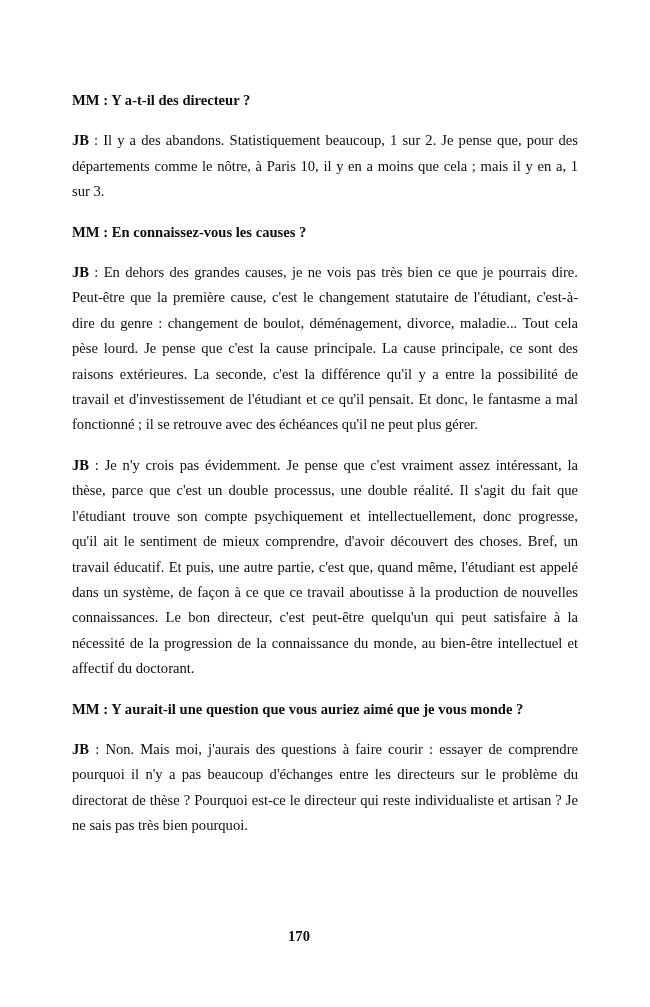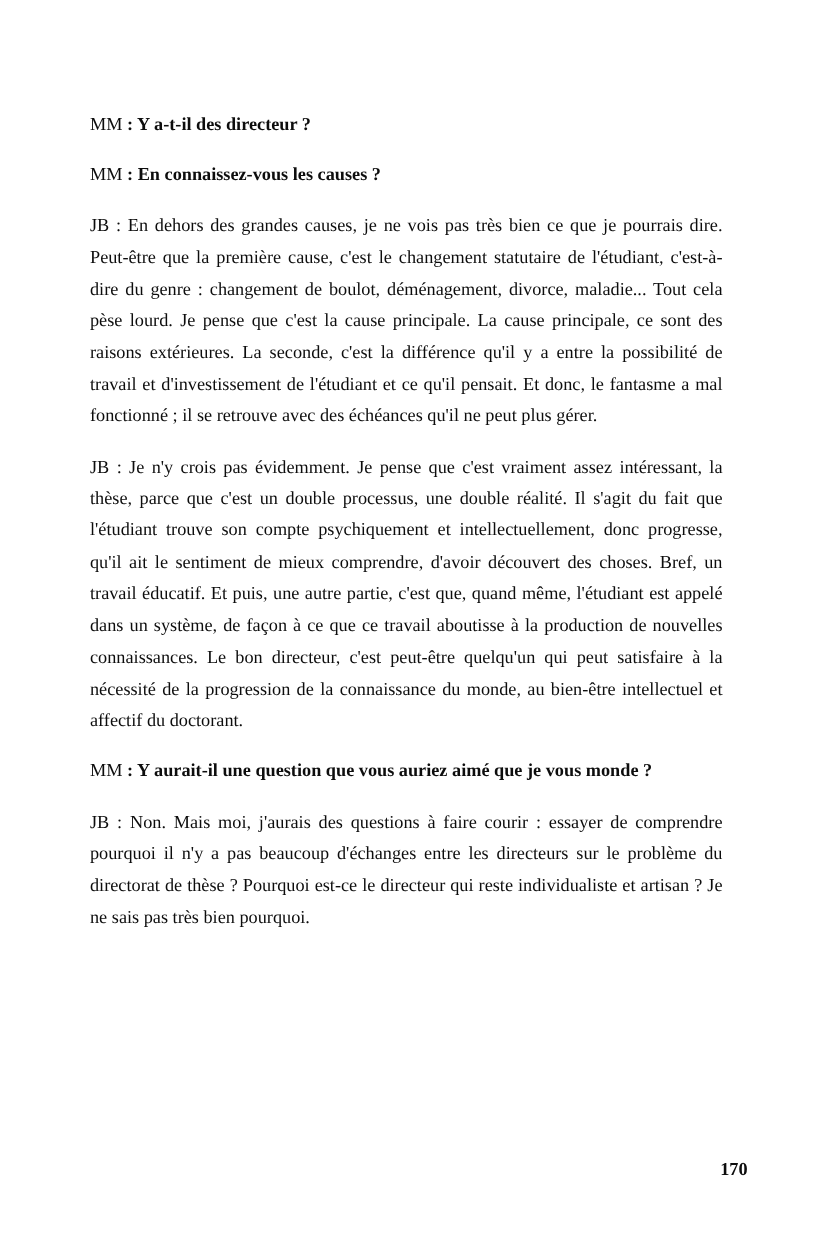--- a/index.html
+++ b/index.html
@@ -41,43 +41,44 @@
   .block:last-child {
     margin-bottom: 16px;
   }
   .question {
     font-weight: bold;
   }
   .answer {
     font-weight: normal;
   }
   .speaker {
-    font-weight: normal;
+    font-weight: bold;
   }
   .page-number {
     position: absolute;
     left: 0;
     top: 928px;
     width: 598px;
-    text-align: right;
+    text-align: center;
     font-family: "Liberation Serif", "DejaVu Serif", serif;
     font-size: 14.6px;
     font-weight: bold;
     color: #0d0d0d;
   }
 </style>
 </head>
 <body>
 
 <div class="page">
 
   <div class="text-column">
 
     <p class="block question"><span class="speaker">MM</span><span> : </span><span>Y a-t-il des directeur ?</span></p>
 
+    <p class="block answer"><span class="speaker">JB</span><span> : </span><span>Il y a des abandons. Statistiquement beaucoup, 1 sur 2. Je pense que, pour des départements comme le nôtre, à Paris 10, il y en a moins que cela ; mais il y en a, 1 sur 3.</span></p>
 
     <p class="block question"><span class="speaker">MM</span><span> : </span><span>En connaissez-vous les causes ?</span></p>
 
     <p class="block answer"><span class="speaker">JB</span><span> : </span><span>En dehors des grandes causes, je ne vois pas très bien ce que je pourrais dire. Peut-être que la première cause, c'est le changement statutaire de l'étudiant, c'est-à-dire du genre : changement de boulot, déménagement, divorce, maladie... Tout cela pèse lourd. Je pense que c'est la cause principale. La cause principale, ce sont des raisons extérieures. La seconde, c'est la différence qu'il y a entre la possibilité de travail et d'investissement de l'étudiant et ce qu'il pensait. Et donc, le fantasme a mal fonctionné ; il se retrouve avec des échéances qu'il ne peut plus gérer.</span></p>
 
 
     <p class="block answer"><span class="speaker">JB</span><span> : </span><span>Je n'y crois pas évidemment. Je pense que c'est vraiment assez intéressant, la thèse, parce que c'est un double processus, une double réalité. Il s'agit du fait que l'étudiant trouve son compte psychiquement et intellectuellement, donc progresse, qu'il ait le sentiment de mieux comprendre, d'avoir découvert des choses. Bref, un travail éducatif. Et puis, une autre partie, c'est que, quand même, l'étudiant est appelé dans un système, de façon à ce que ce travail aboutisse à la production de nouvelles connaissances. Le bon directeur, c'est peut-être quelqu'un qui peut satisfaire à la nécessité de la progression de la connaissance du monde, au bien-être intellectuel et affectif du doctorant.</span></p>
 
     <p class="block question"><span class="speaker">MM</span><span> : </span><span>Y aurait-il une question que vous auriez aimé que je vous monde ?</span></p>
 

